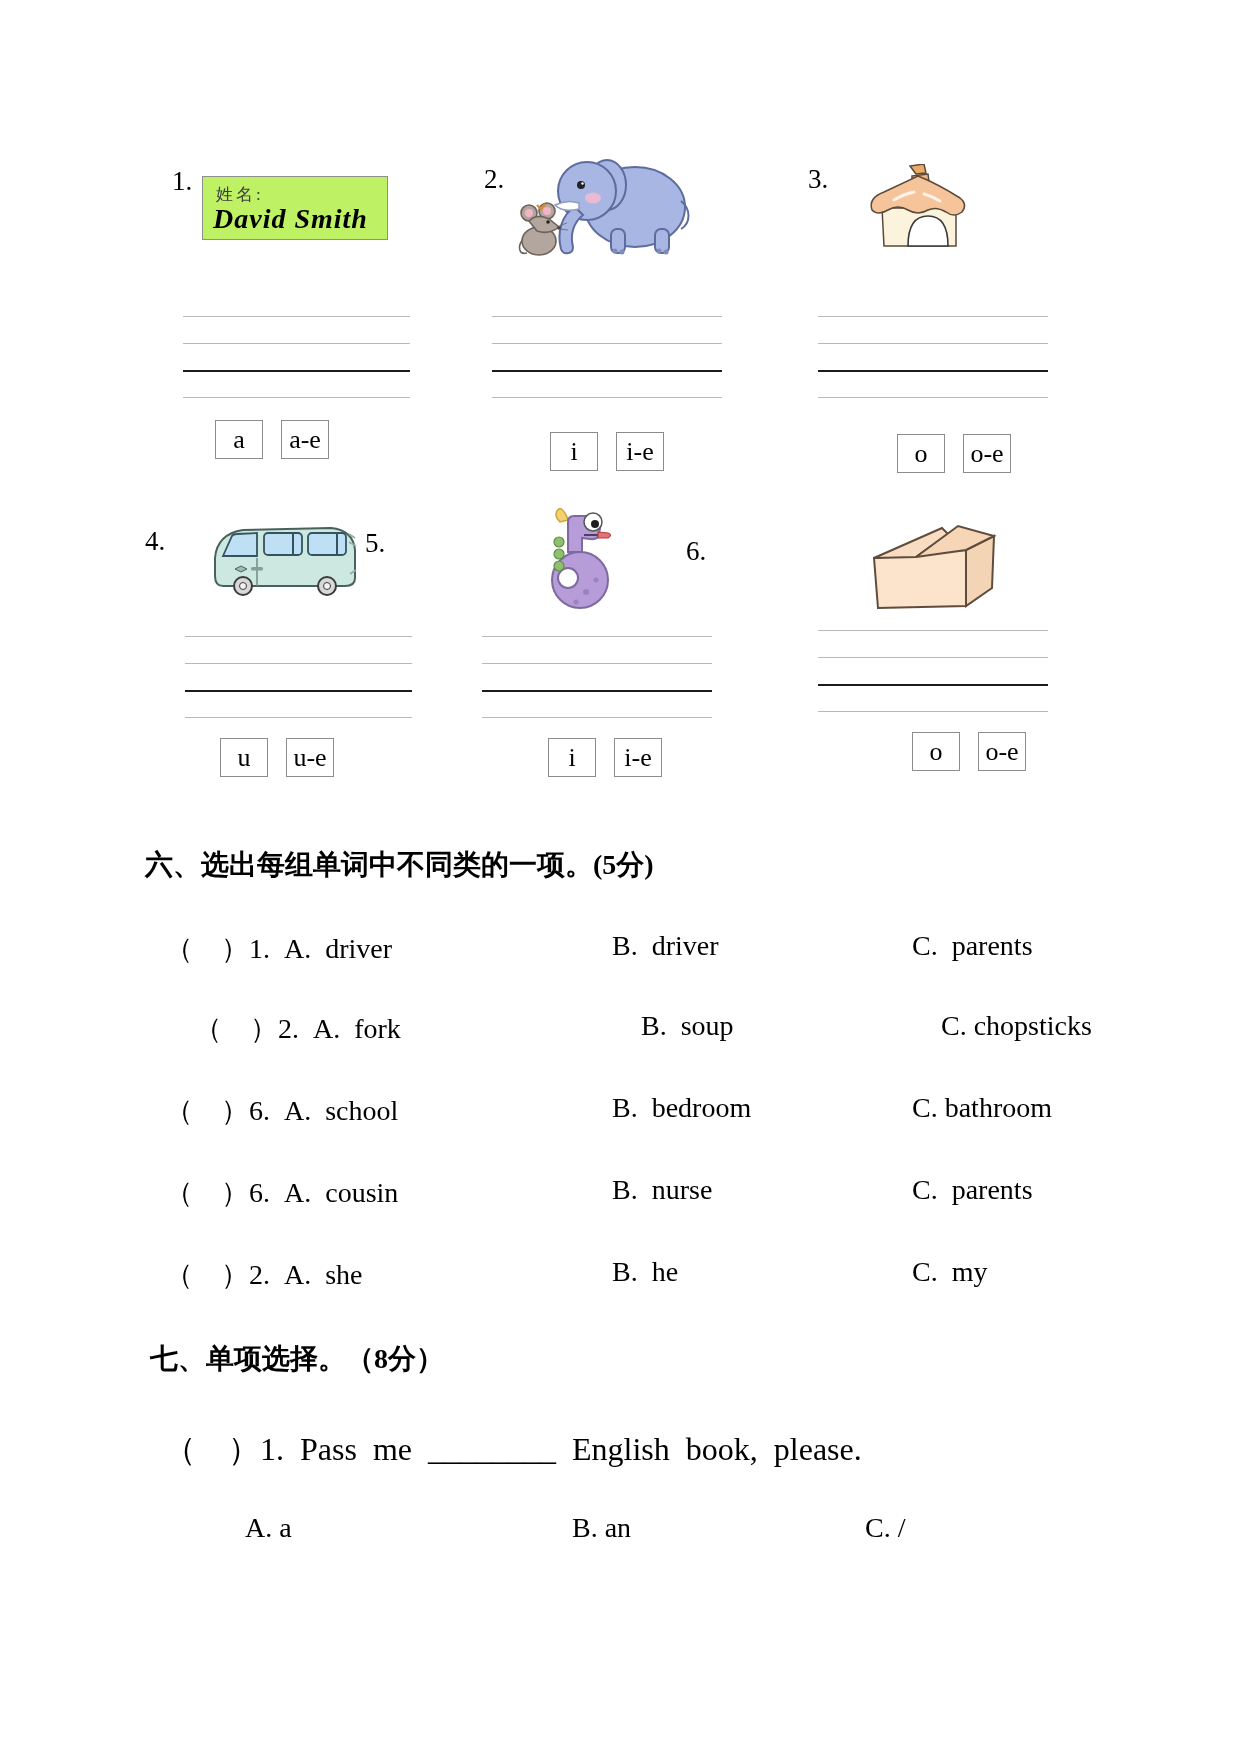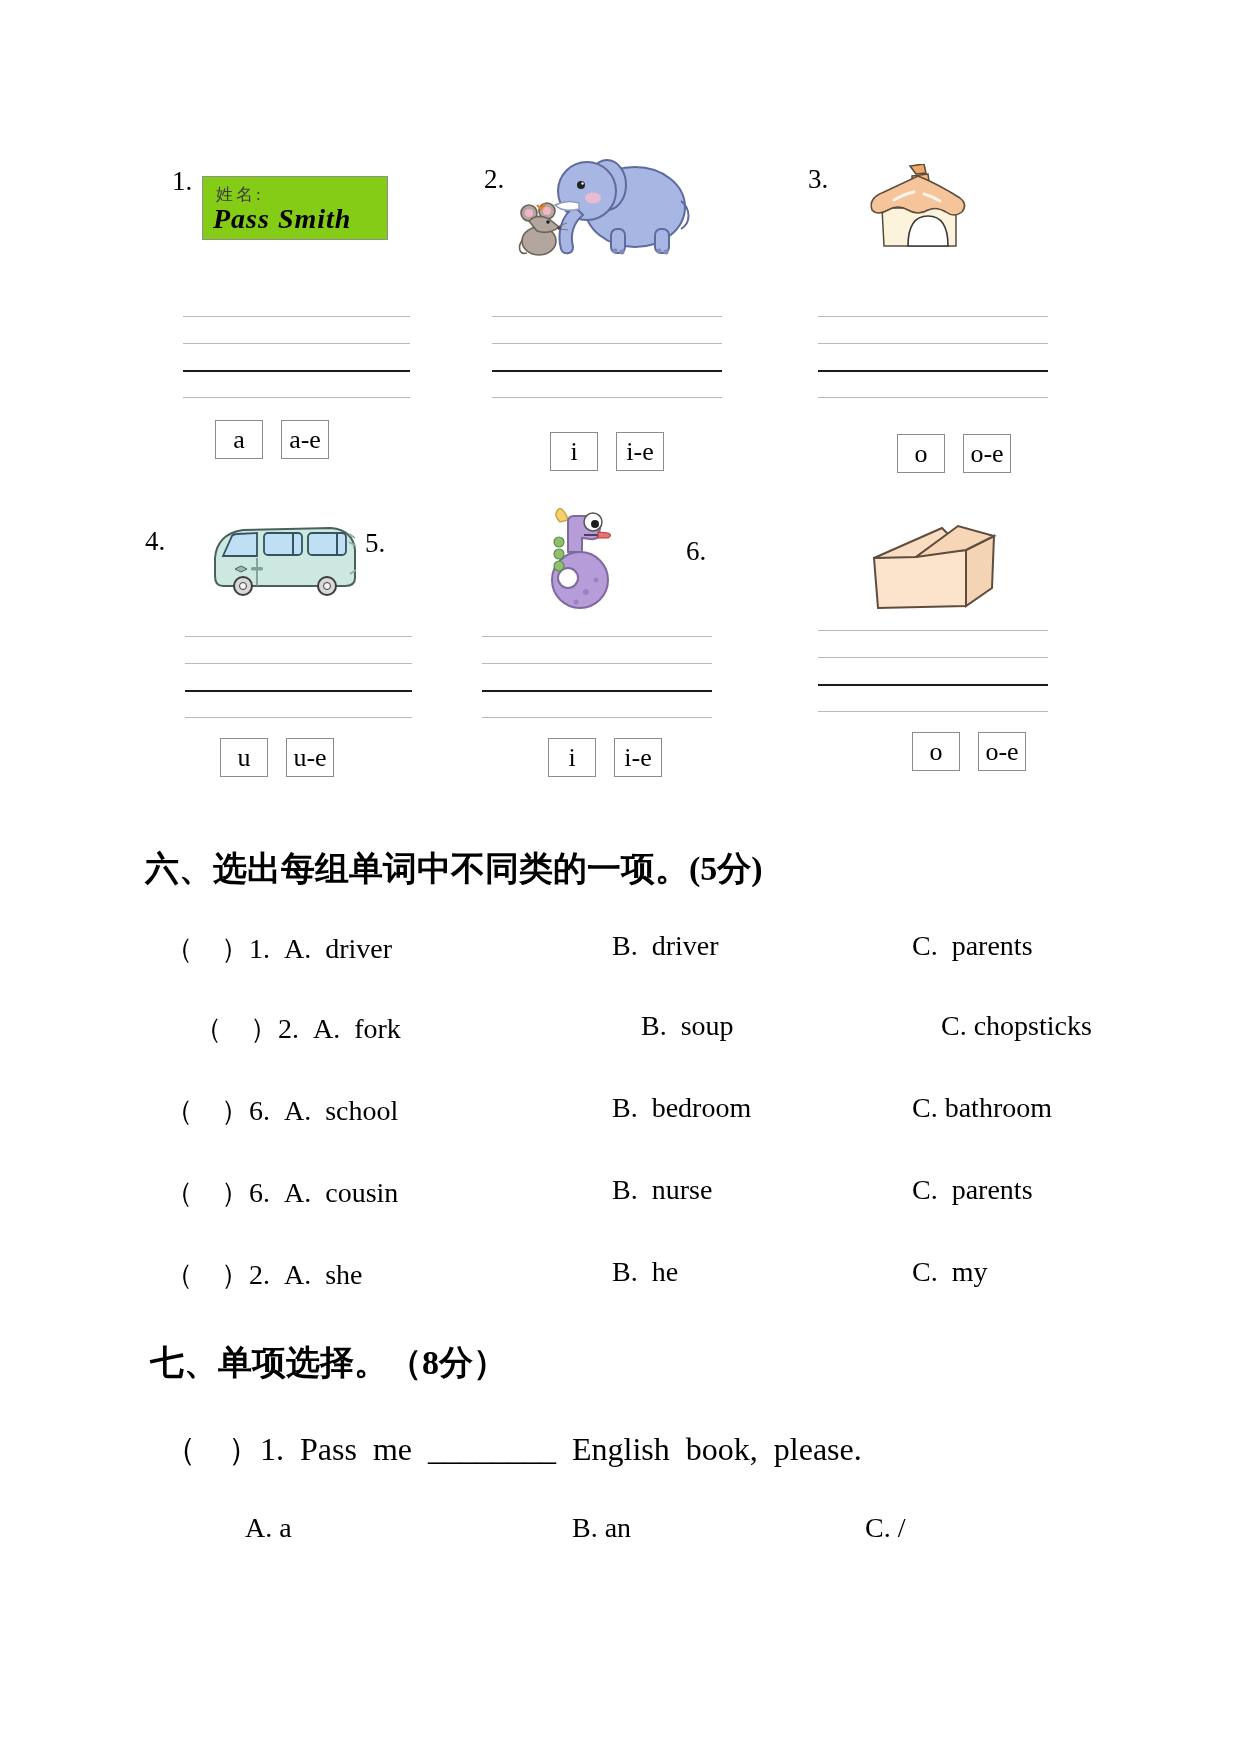--- a/index.html
+++ b/index.html
@@ -4,57 +4,57 @@
 <style>
   html,body{margin:0;padding:0;background:#ffffff;}
   .page{
     position:relative;width:1241px;height:1754px;background:#ffffff;
     font-family:"Liberation Serif","DejaVu Serif",serif;color:#000;overflow:hidden;
   }
   .abs{position:absolute;}
   .pre{white-space:pre;}
   .item-number{font-size:27px;line-height:1;}
   
-  .name-card{box-sizing:border-box;border:1px solid #8f8f8f;background:#84cc16;}
+  .name-card{box-sizing:border-box;border:1px solid #8f8f8f;background:#bef264;}
   .name-card .label{position:absolute;left:13px;top:6px;font-size:17px;color:#3c3c3c;letter-spacing:3px;}
   .name-card .name{position:absolute;left:10px;top:26px;font-size:28px;font-weight:bold;font-style:italic;letter-spacing:1px;}
   
   .lines{height:84px;}
   .lines .ln{position:absolute;left:0;right:0;height:0;}
   .ln-light{border-top:1px solid #b9b9b9;}
   .ln-dark{border-top:2px solid #1b1b1b;}
   .ln1{top:0;} .ln2{top:27px;} .ln3{top:54px;} .ln4{top:81px;}
   
   .choice-pair{display:flex;gap:18px;}
   .choice-box{
     box-sizing:border-box;min-width:48px;height:39px;line-height:37px;
     border:1px solid #8c8c8c;background:#fff;text-align:center;
     font-size:26px;padding:0 6px;
   }
   
-  .section-title{font-size:34px;font-weight:bold;text-align:center;}
+  .section-title{font-size:28px;font-weight:bold;text-align:center;}
   .six-row{font-size:28px;height:34px;}
   .six-row .cell{position:absolute;top:0;white-space:pre;}
   .cell-a{left:0;}
   .cell-b{left:447px;}
   .cell-c{left:747px;}
   .question{font-size:32px;}
   .opt{font-size:28px;white-space:pre;}
   svg{display:block;}
 </style>
 </head>
 <body>
 
 <div class="page">
 
   <div class="abs item-number" style="left:172px;top:168px;">1.</div>
 
   <div class="abs name-card" style="left:202px;top:176px;width:186px;height:64px;">
     <span class="label">姓名:</span>
-    <span class="name">Pass Smith</span>
+    <span class="name">David Smith</span>
   </div>
 
   <div class="abs item-number" style="left:484px;top:166px;">2.</div>
 
   <div class="abs" style="left:515px;top:143px;">
     <svg width="180" height="120" viewBox="0 0 180 120">
 
       <ellipse cx="120" cy="64" rx="50" ry="40" fill="#a8b6e4" stroke="#5d6b9e" stroke-width="2"></ellipse>
       <rect x="96" y="86" width="14" height="24" rx="6" fill="#a8b6e4" stroke="#5d6b9e" stroke-width="2"></rect>
       <rect x="140" y="86" width="14" height="24" rx="6" fill="#a8b6e4" stroke="#5d6b9e" stroke-width="2"></rect>

